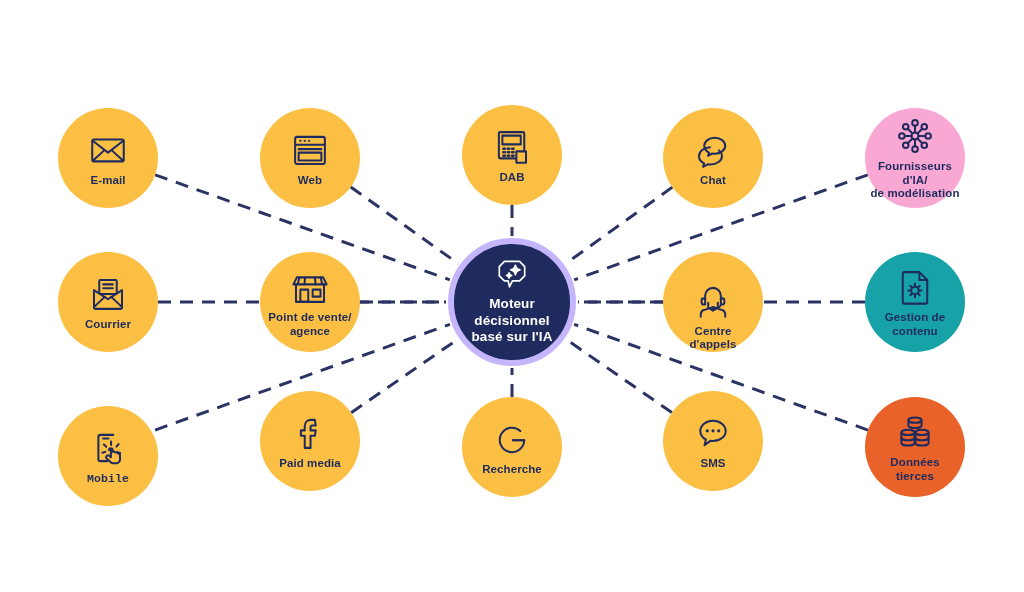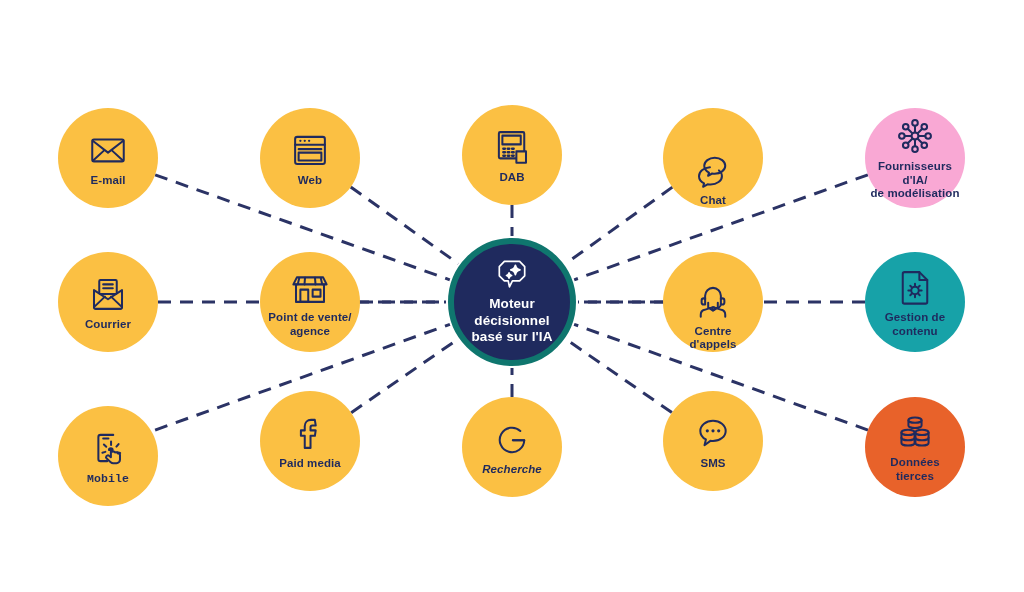--- a/index.html
+++ b/index.html
@@ -11,21 +11,21 @@
   .sat{width:100px;height:100px;margin-left:-50px;margin-top:-50px;}
   .sat .ic{width:42px;height:42px;display:block;margin-bottom:3px;}
   .sat .lbl{font-size:11.5px;font-weight:bold;line-height:1.18;text-align:center;
             letter-spacing:.1px;}
   .yellow{background:#FBC043;}
   .purple{background:#f9a8d4;}
   .teal{background:#17A2A8;}
   .orange{background:#E8622A;}
   .t-navy{color:#1F2A5E;}
   #hub{left:512px;top:302px;width:128px;height:128px;margin-left:-64px;margin-top:-64px;
-       background:#1F2A5E;border:6px solid #0f766e;}
+       background:#1F2A5E;border:6px solid #c4b5fd;}
   #hub .hicon{width:44px;height:34px;display:block;margin-bottom:4px;}
   #hub .hlbl{color:#fff;font-size:13.5px;font-weight:bold;line-height:1.25;
              text-align:center;letter-spacing:.1px;}
 </style>
 </head>
 <body>
 
 <div id="stage">
   <svg id="links" viewBox="0 0 1024 592" xmlns="http://www.w3.org/2000/svg">
       <line x1="155.1" y1="174.8" x2="449.8" y2="279.8" stroke="#2B3365" stroke-width="3" stroke-dasharray="13 9" stroke-linecap="butt"></line>
@@ -78,21 +78,21 @@
             <rect x="9" y="7" width="29" height="30" rx="1.5"></rect>
             <rect x="13" y="11" width="21" height="10"></rect>
             <path d="M14 26h2M19 26h2M24 26h2M14 30h2M19 30h2M24 30h2M14 34h2M19 34h2M24 34h2" stroke-width="2.6"></path>
             <rect x="29" y="29" width="11" height="13" fill="#FBC043"></rect>
           </svg>
         </span>
         <div class="lbl t-navy">
           <div>DAB</div>
         </div>
       </div>
-      <div class="node sat yellow" style="left: 713px; top: 158px; justify-content: flex-end;">
+      <div class="node sat yellow" style="left: 713px; top: 158px;">
         <span>
           <svg class="ic" viewBox="0 0 48 48" fill="none" stroke="#1F2A5E" stroke-width="2.3" stroke-linecap="round" stroke-linejoin="round" xmlns="http://www.w3.org/2000/svg">
             <path d="M26 10c6.6 0 12 4.1 12 9.2 0 5-5.4 9.1-12 9.1-1 0-2-.1-3-.3l-4.6 2.6 1-3.6c-3.3-1.7-5.4-4.6-5.4-7.8 0-5.1 5.4-9.2 12-9.2z"></path>
             <path d="M20.5 20.8C13.6 21.3 8 25.7 8 31c0 3.4 2.3 6.4 5.8 8.2l-1.1 4 5.1-2.9c1.1.2 2.2.3 3.4.3 7.2 0 13-4.3 13-9.6 0-2.5-1.3-4.8-3.4-6.5"></path>
           </svg>
         </span>
         <div class="lbl t-navy">
           <div>Chat</div>
         </div>
       </div>
@@ -190,21 +190,21 @@
       <div class="node sat yellow" style="left: 310px; top: 441px;">
         <span>
           <svg class="ic" viewBox="0 0 48 48" fill="none" stroke="#1F2A5E" stroke-width="2.3" stroke-linecap="round" stroke-linejoin="round" xmlns="http://www.w3.org/2000/svg">
             <path d="M29.5 9h-4.3c-4.2 0-7.2 3-7.2 7.3V21h-4.4v6.2H18V41h6.6V27.2h5l.9-6.2h-5.9v-3.6c0-1.2.6-1.9 2-1.9h4z"></path>
           </svg>
         </span>
         <div class="lbl t-navy">
           <div>Paid media</div>
         </div>
       </div>
-      <div class="node sat yellow" style="left: 512px; top: 447px; font-style: italic;">
+      <div class="node sat yellow" style="left: 512px; top: 447px;">
         <span>
           <svg class="ic" viewBox="0 0 48 48" fill="none" stroke="#1F2A5E" stroke-width="2.3" stroke-linecap="round" stroke-linejoin="round" xmlns="http://www.w3.org/2000/svg">
             <path d="M33.5 14.8A14 14 0 1 0 38 25.5h-13"></path>
             <path d="M25 25.5h13"></path>
           </svg>
         </span>
         <div class="lbl t-navy">
           <div>Recherche</div>
         </div>
       </div>

